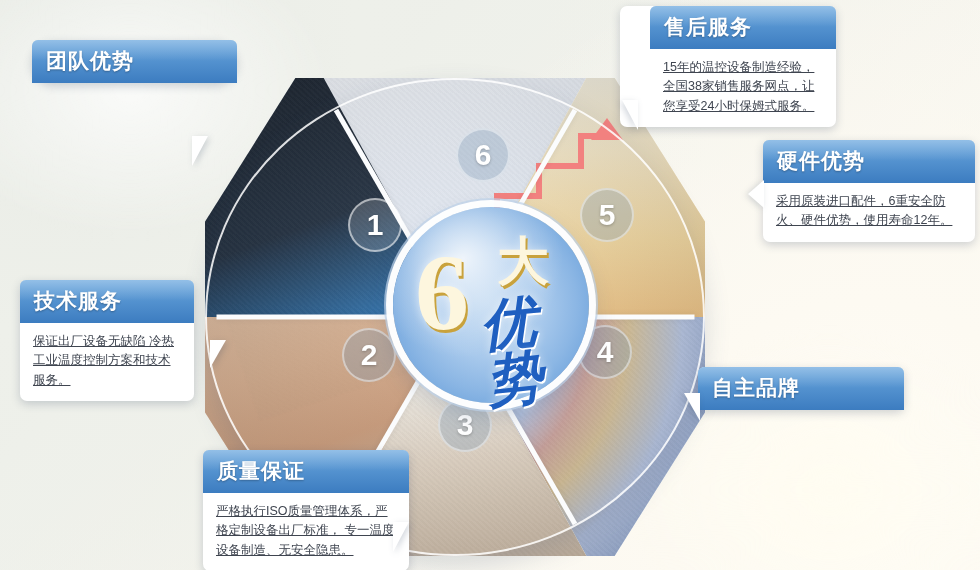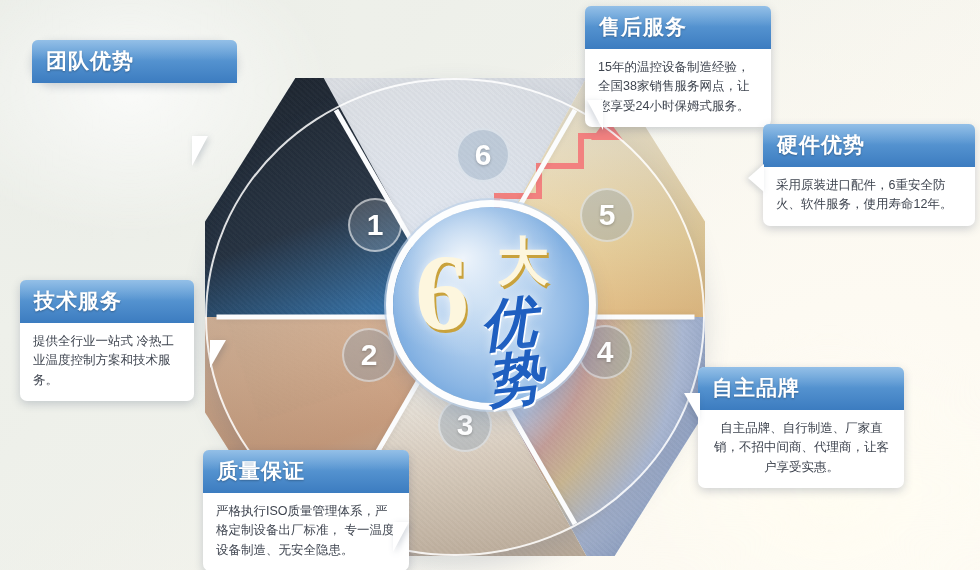--- a/index.html
+++ b/index.html
@@ -114,21 +114,21 @@
     text-shadow:0 1px 3px rgba(0,0,0,.25);}
   .num.dim{background:rgba(120,150,180,.30);border-color:rgba(255,255,255,.45);}
 
   
   .callout{position:absolute;width:210px;border-radius:7px;background:#ffffff;
     box-shadow:0 3px 10px rgba(40,60,90,.22);overflow:visible;}
   .callout .hd{border-radius:6px 6px 0 0;padding:7px 12px 8px 14px;
     background:linear-gradient(#6aa7de,#3c7cc0);
     color:#ffffff;font-size:21px;font-weight:700;letter-spacing:1px;
     text-shadow:0 1px 2px rgba(0,0,0,.28);}
-  .callout .bd{padding:9px 12px 11px 13px;color:#3f4550;font-size:12.5px;line-height:1.55;}
+  .callout .bd{padding:9px 12px 11px 13px;color:#3f4550;font-size:12.5px;line-height:1.55;text-decoration:underline;}
   .callout .bd.center-txt{text-align:center;}
   .tail{position:absolute;width:0;height:0;}
 
   
   .callout .hd{position:relative;}
   .callout .hd::after{content:"";position:absolute;left:0;right:0;top:0;height:48%;
     border-radius:6px 6px 0 0;background:linear-gradient(rgba(255,255,255,.28),rgba(255,255,255,0));}
 </style>
 </head>
 <body>
@@ -194,48 +194,47 @@
       <div class="c-ys">优势</div>
     </div>
   </div>
 
   <div class="callout" style="left:32px;top:40px;width:205px;border-radius:25px;">
     <div class="hd">团队优势</div>
     <div class="tail" style="left:160px;top:96px;border-left:16px solid #ffffff;border-bottom:30px solid transparent;
                 filter:drop-shadow(2px 2px 3px rgba(40,60,90,.2));"></div>
   </div>
 
-  <div class="callout" style="left:585px;top:6px;width:186px;">
+  <div class="callout" style="left:620px;top:6px;width:186px;padding-left:30px;">
     <div class="hd">售后服务</div>
     <div class="bd">15年的温控设备制造经验，全国38家销售服务网点，让您享受24小时保姆式服务。</div>
     <div class="tail" style="left:2px;top:94px;border-right:16px solid #ffffff;border-bottom:30px solid transparent;
                 filter:drop-shadow(-2px 2px 3px rgba(40,60,90,.2));"></div>
   </div>
 
-  <div class="callout" style="left:763px;top:124px;width:212px;">
+  <div class="callout" style="left:763px;top:140px;width:212px;">
     <div class="hd">硬件优势</div>
-    <div class="bd">采用原装进口配件，6重安全防火、软件服务，使用寿命12年。</div>
+    <div class="bd">采用原装进口配件，6重安全防火、硬件优势，使用寿命12年。</div>
     <div class="tail" style="left:-15px;top:40px;border-right:16px solid #ffffff;border-top:14px solid transparent;border-bottom:14px solid transparent;
                 filter:drop-shadow(-2px 1px 3px rgba(40,60,90,.2));"></div>
   </div>
 
   <div class="callout" style="left:698px;top:367px;width:206px;">
     <div class="hd">自主品牌</div>
-    <div class="bd center-txt">自主品牌、自行制造、厂家直销，不招中间商、代理商，让客户享受实惠。</div>
     <div class="tail" style="left:-14px;top:26px;border-right:16px solid #ffffff;border-bottom:28px solid transparent;
                 filter:drop-shadow(-2px 2px 3px rgba(40,60,90,.2));"></div>
   </div>
 
   <div class="callout" style="left:203px;top:450px;width:206px;">
     <div class="hd">质量保证</div>
     <div class="bd">严格执行ISO质量管理体系，严格定制设备出厂标准， 专一温度设备制造、无安全隐患。</div>
     <div class="tail" style="left:190px;top:72px;border-left:16px solid #ffffff;border-bottom:30px solid transparent;
                 filter:drop-shadow(2px 2px 3px rgba(40,60,90,.2));"></div>
   </div>
 
   <div class="callout" style="left:20px;top:280px;width:174px;">
     <div class="hd">技术服务</div>
-    <div class="bd">提供全行业一站式 冷热工业温度控制方案和技术服务。</div>
+    <div class="bd">保证出厂设备无缺陷 冷热工业温度控制方案和技术服务。</div>
     <div class="tail" style="left:190px;top:60px;border-left:16px solid #ffffff;border-bottom:28px solid transparent;
                 filter:drop-shadow(2px 2px 3px rgba(40,60,90,.2));"></div>
   </div>
 
 </div>
 
 </body></html>

